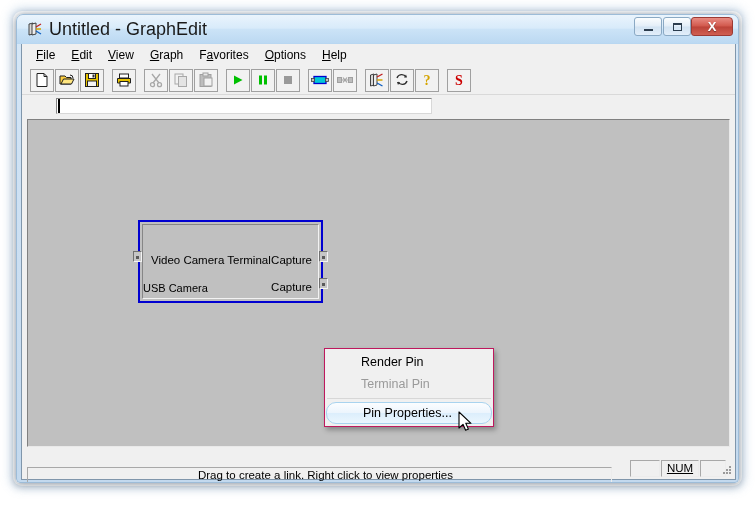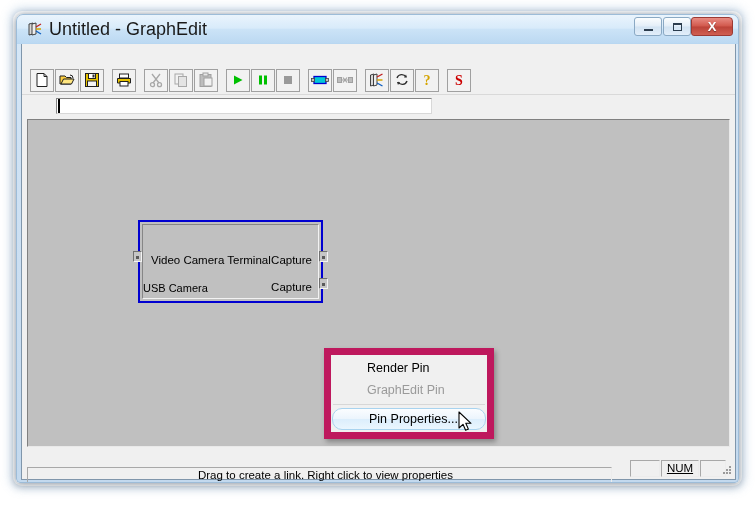--- a/index.html
+++ b/index.html
@@ -261,21 +261,21 @@
   #pin-in-0  { left: -7px;  top: 29px; }
   #pin-out-0 { right: -7px; top: 29px; }
   #pin-out-1 { right: -7px; top: 56px; }
 
   
   #context-menu {
     position: absolute;
     left: 296px; top: 228px;
     width: 170px;
     background: #f0f0f0;
-    border: 7px solid #be185d;
+    border: 1px solid #be185d;
     box-shadow: 2px 3px 5px rgba(0,0,0,0.30);
     padding: 2px 0;
     box-sizing: border-box;
     z-index: 30;
   }
   .ctx-item {
     position: relative;
     height: 22px;
     line-height: 22px;
     padding-left: 36px;
@@ -387,20 +387,29 @@
         <span class="max-glyph"></span>
       </span>
     </div>
     <div class="caption-btn" id="btn-close">
       <span class="caption-glyph">X</span>
     </div>
   </div>
 
   <div id="client">
 
+    <div id="menu-bar">
+      <div class="menu-item"><u>F</u>ile</div>
+      <div class="menu-item"><u>E</u>dit</div>
+      <div class="menu-item"><u>V</u>iew</div>
+      <div class="menu-item"><u>G</u>raph</div>
+      <div class="menu-item">F<u>a</u>vorites</div>
+      <div class="menu-item"><u>O</u>ptions</div>
+      <div class="menu-item"><u>H</u>elp</div>
+    </div>
 
     <div id="toolbar">
 
       <div class="tbtn">
         <svg width="16" height="16" viewBox="0 0 16 16">
           <path d="M3 1.5 H10 L13 4.5 V14.5 H3 Z" fill="#ffffff" stroke="#202020" stroke-width="1"></path>
           <path d="M10 1.5 V4.5 H13" fill="none" stroke="#202020" stroke-width="1"></path>
         </svg>
       </div>
       <div class="tbtn">
@@ -525,21 +534,21 @@
           <span class="filter-line" id="pin-out-0-label">Capture</span>
           <span class="filter-line" id="pin-out-1-label">Capture</span>
         </div>
         <span class="pin" id="pin-in-0"></span>
         <span class="pin" id="pin-out-0"></span>
         <span class="pin" id="pin-out-1"></span>
       </div>
 
       <div id="context-menu">
         <div class="ctx-item">Render Pin</div>
-        <div class="ctx-item disabled">GraphEdit Pin</div>
+        <div class="ctx-item disabled">Terminal Pin</div>
         <div id="ctx-separator"></div>
         <div class="ctx-item highlight">Pin Properties...</div>
       </div>
 
       <span id="mouse-cursor">
         <svg width="16" height="24" viewBox="0 0 16 24">
           <path d="M1 1 L1 17 L5 13.3 L7.6 19.3 L10.4 18.1 L7.8 12.3 L13 12.3 Z" fill="#ffffff" stroke="#000000" stroke-width="1.1" stroke-linejoin="round"></path>
         </svg>
       </span>
     </div>

